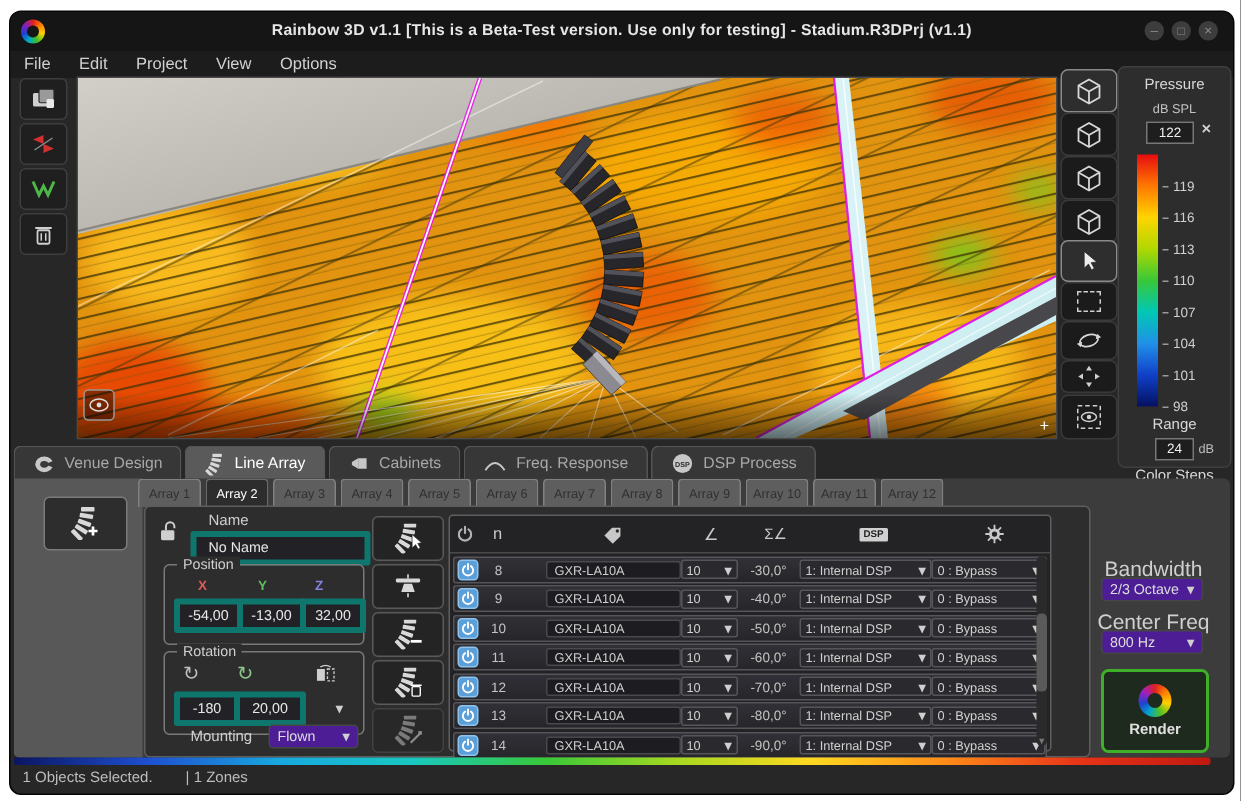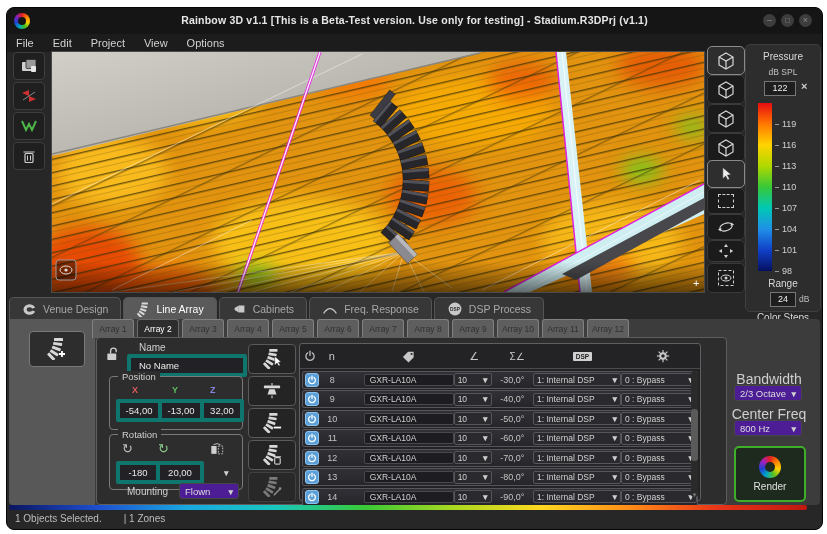--- a/index.html
+++ b/index.html
@@ -73,21 +73,21 @@
   .tdrop{height:13px;background:#2a2a2e;border:1px solid #55555a;border-radius:2px;display:flex;align-items:center;justify-content:space-between;padding:0 3px;box-sizing:border-box;font-size:8.5px;color:#d0d0d0;}
   .scroll{position:absolute;right:2px;top:27px;width:7px;height:126px;background:#2a2a2a;border-radius:3px;}
   .thumb{position:absolute;left:0;top:38px;width:7px;height:52px;background:#5a5a5a;border-radius:3px;}
   .scar{position:absolute;right:2px;color:#777;font-size:6px;width:7px;text-align:center;}
   
   .sideLbl{width:80px;text-align:center;color:#cfcfcf;font-size:14px;}
   .renderbtn{left:727px;top:438px;width:68px;height:52px;background:#1e2a1e;border:2px solid #3fae29;border-radius:5px;display:flex;flex-direction:column;align-items:center;justify-content:center;gap:3px;}
   .ring{width:22px;height:22px;border-radius:50%;position:relative;
         background:conic-gradient(#e02020,#ff8000,#ffd000,#58c020,#00a8c8,#2040d0,#a020c0,#e02020);}
   .ring::after{content:"";position:absolute;left:6px;top:6px;right:6px;bottom:6px;border-radius:50%;background:#1e2a1e;}
-  .renderbtn span{color:#e0e0e0;font-size:10px;}
+  .renderbtn span{color:#e0e0e0;font-size:10px;font-weight:bold;}
   .rainbow{left:2px;top:497px;width:798px;height:5px;border-radius:2px;
            background:linear-gradient(to right,#0a1560,#1e4fd0,#18a8e0,#18c8c0,#38c838,#a8d820,#ffd820,#ff8c18,#e83418,#c01810);}
   .status{left:8px;top:505px;display:flex;gap:22px;color:#bdbdbd;font-size:10px;}
   svg{display:block;}
 </style>
 </head>
 <body>
 
 <div class="app">
 

